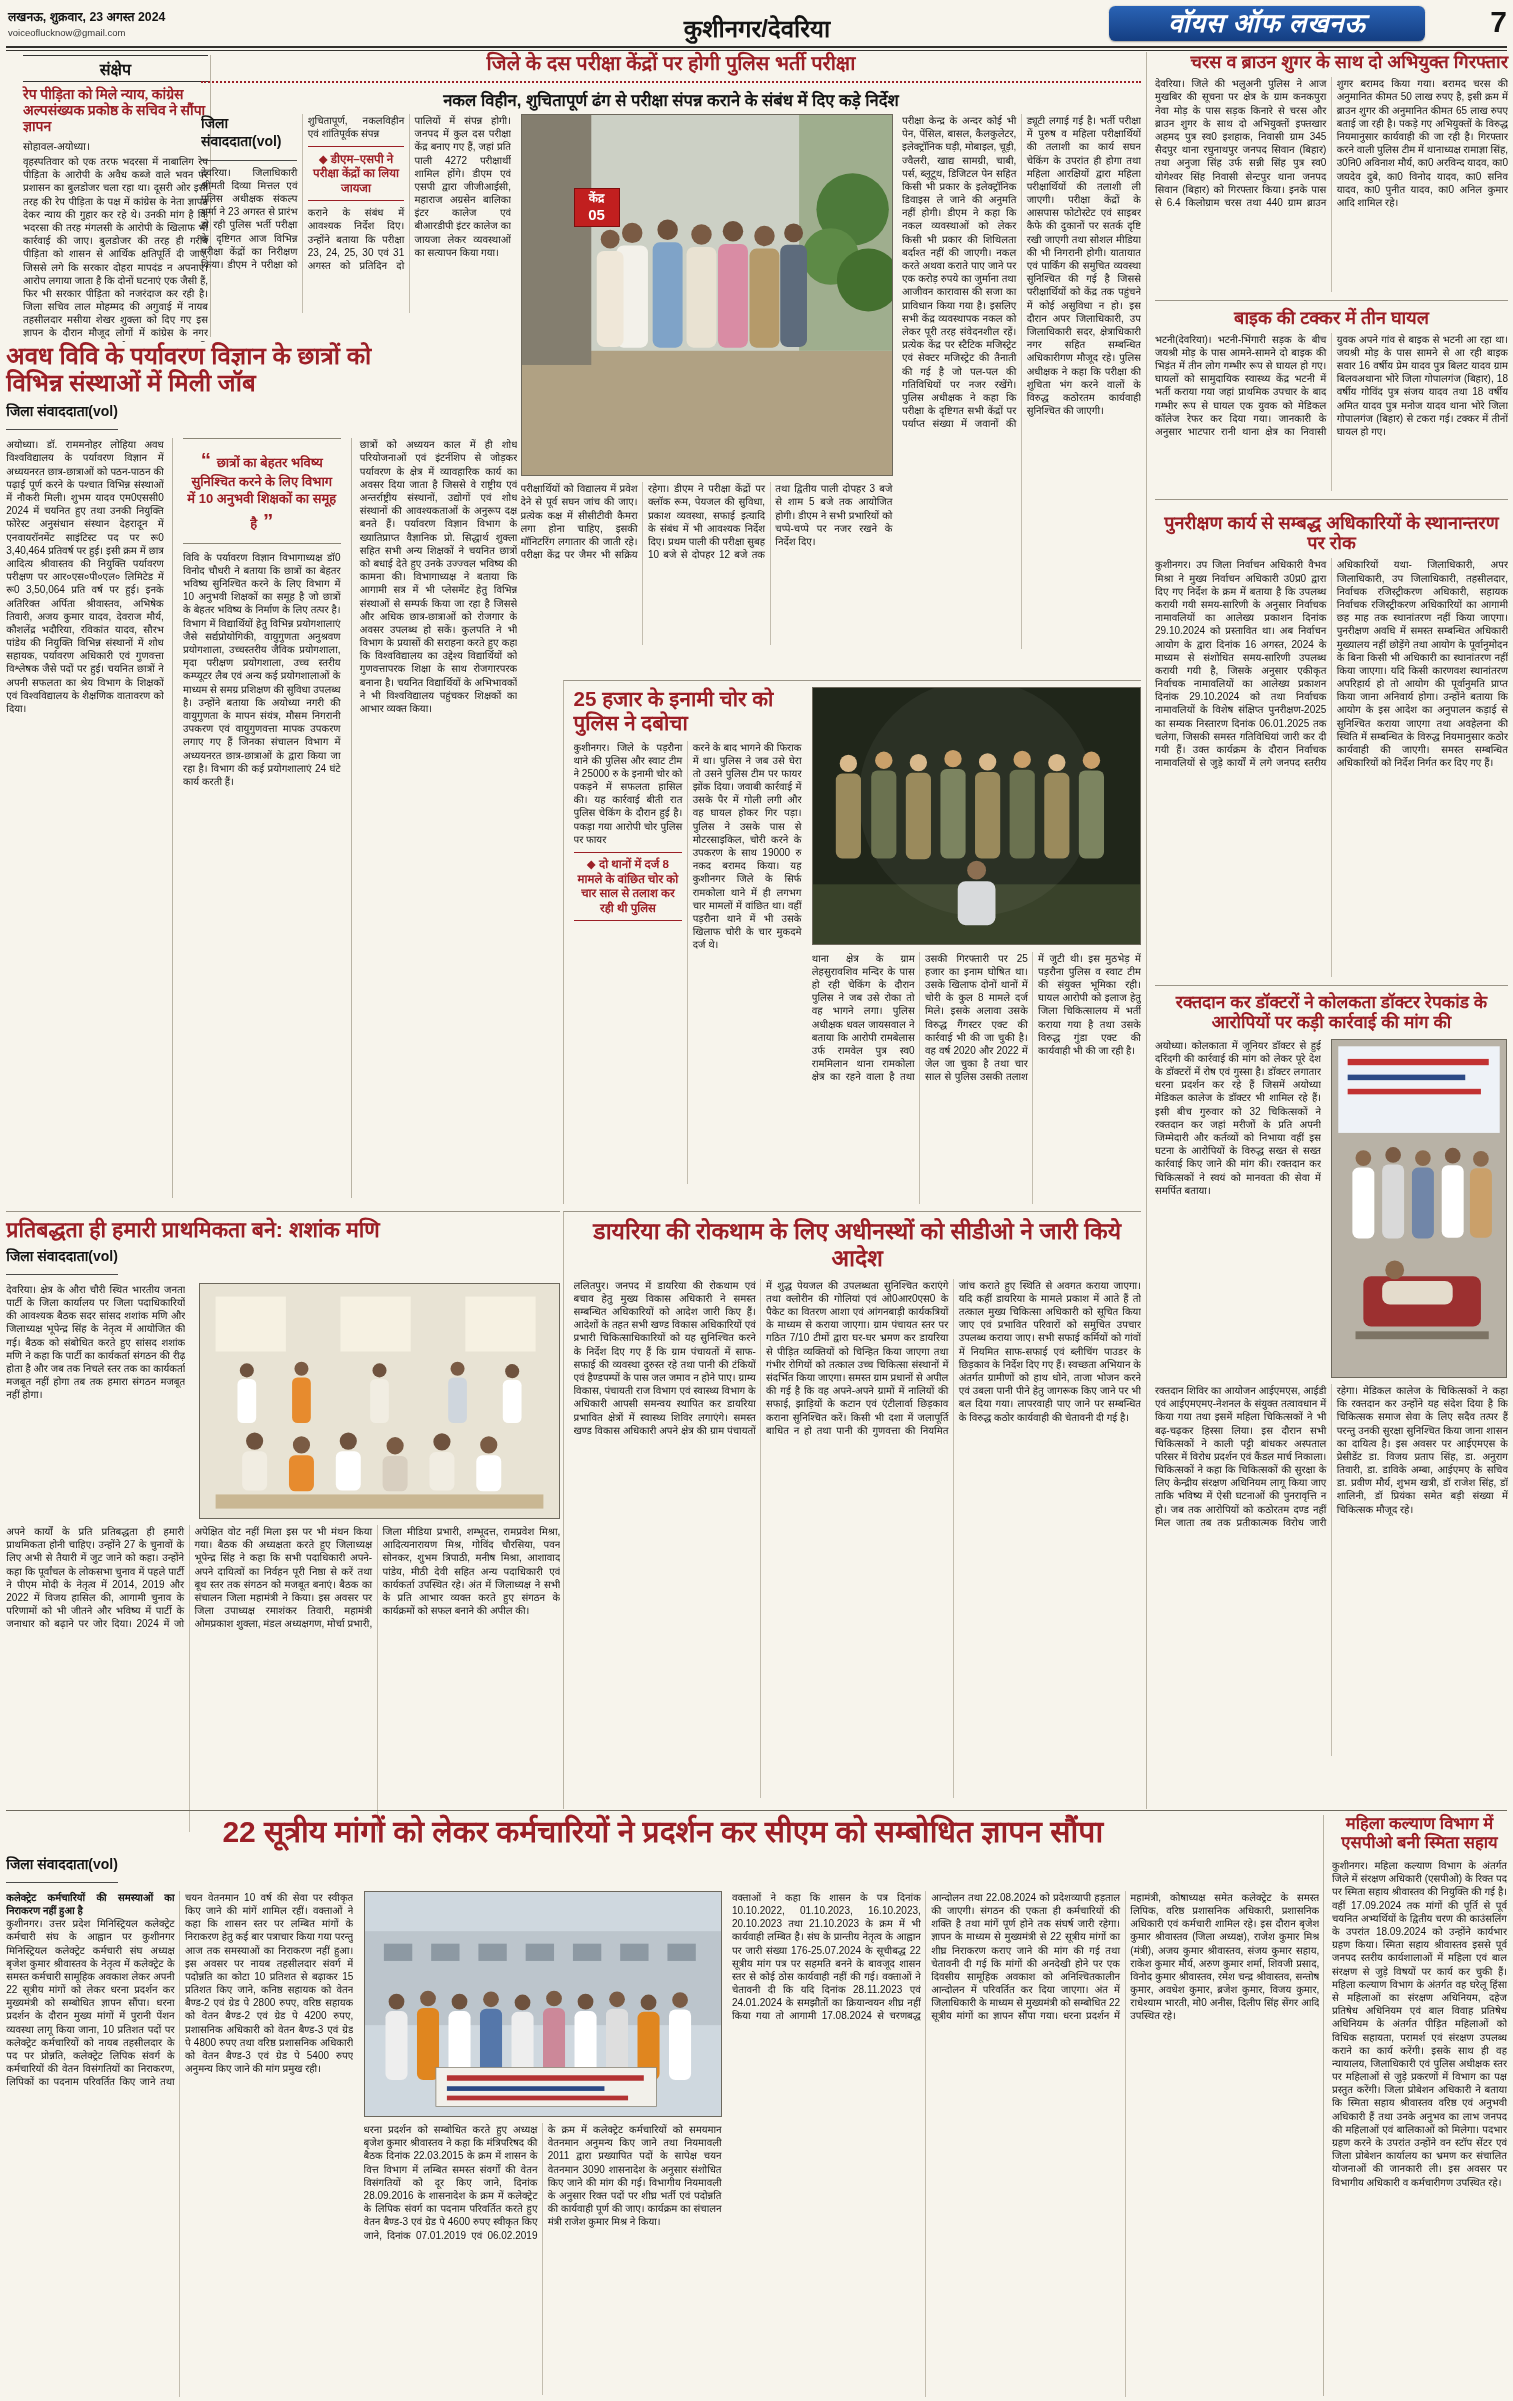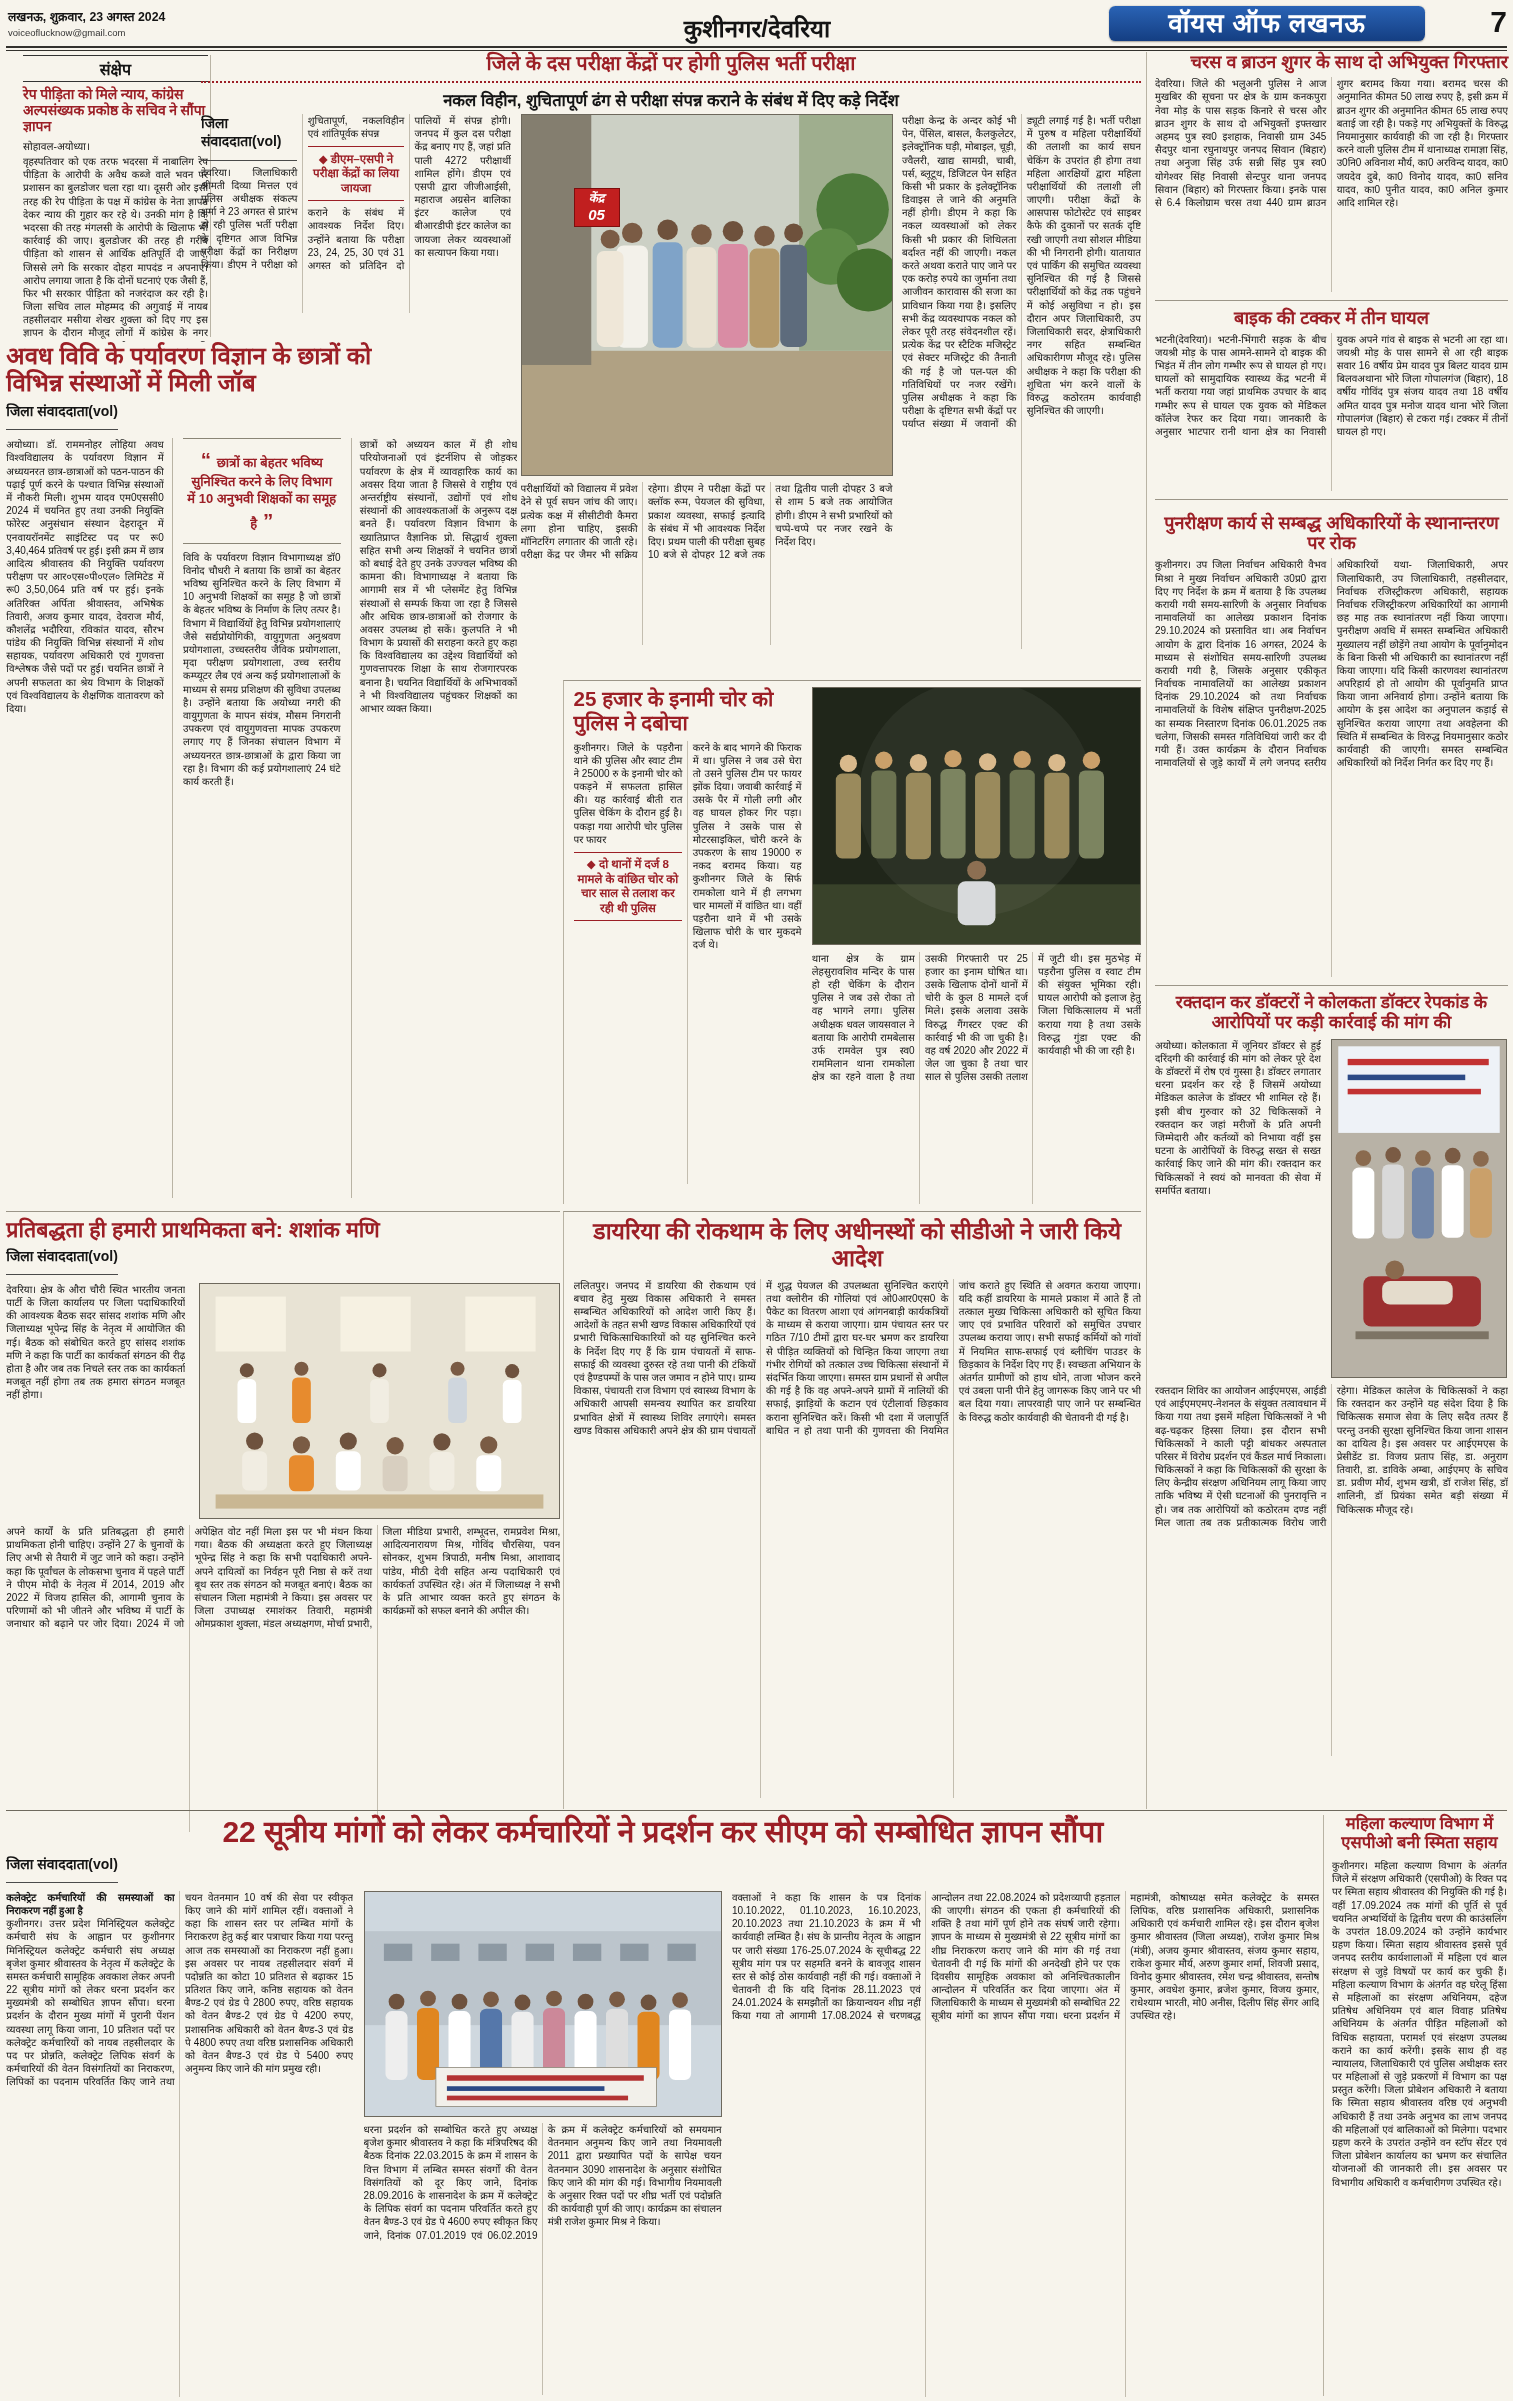--- a/index.html
+++ b/index.html
@@ -29,28 +29,28 @@
     text-align:center; padding:4.7px 1.6px; margin:5.5px 0;
   }
   .inset::before { content:"◆ "; color:#9c1f26; }
   .quote {
     break-inside:avoid; border-top:1.1px solid #8a8576; border-bottom:1.1px solid #8a8576;
     color:#9c1f26; font-weight:bold; font-size:13px; line-height:1.3;
     text-align:center; padding:8px 3.2px; margin:0 0 7.1px 0;
   }
   .quote::before { content:"\201C  "; font-size:20.6px; color:#9c1f26; }
   .quote::after  { content:"  \201D"; font-size:20.6px; color:#9c1f26; }
-  .photo { position:relative; border:0.8px solid #6d685c; overflow:hidden; background:#14532d;font-style:italic; }
+  .photo { position:relative; border:0.8px solid #6d685c; overflow:hidden; background:#14532d; }
   .photo svg { display:block; width:100%; height:100%; }
   .rule-right  { border-right:0.8px solid #b9b3a4; }
   .rule-left   { border-left:0.8px solid #b9b3a4; }
   .rule-top    { border-top:0.8px solid #9b9588; }
   .brand-pill {
     background:linear-gradient(180deg,#2a63b5,#143e82);
-    color:#ffffff; font-weight:bold; 
+    color:#ffffff; font-weight:bold; font-style:italic;
     border-radius:6.3px; text-align:center;
     font-size:26px; line-height:35px; letter-spacing:0.8px;
     box-shadow:0 0.8px 1.6px rgba(0,0,0,.35);
   }
   .header-rule { border-top:2.4px solid #33312d; border-bottom:0.8px solid #33312d; height:4.7px; }
   .badge {
     position:absolute; background:#c11f1f; color:#fff; text-align:center;
     font-weight:bold; border:0.8px solid #7d0e0e;
   }
 </style>

